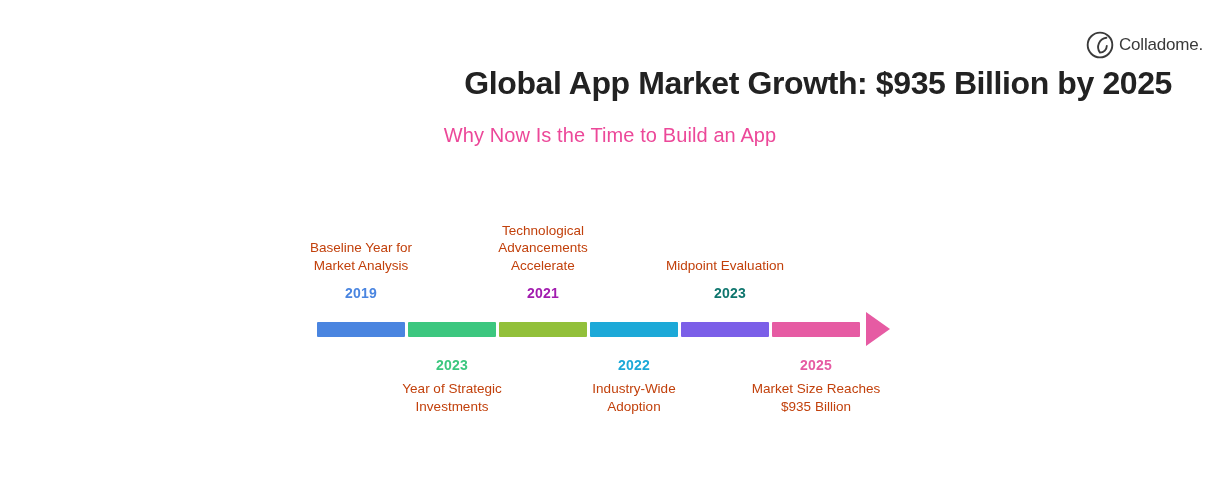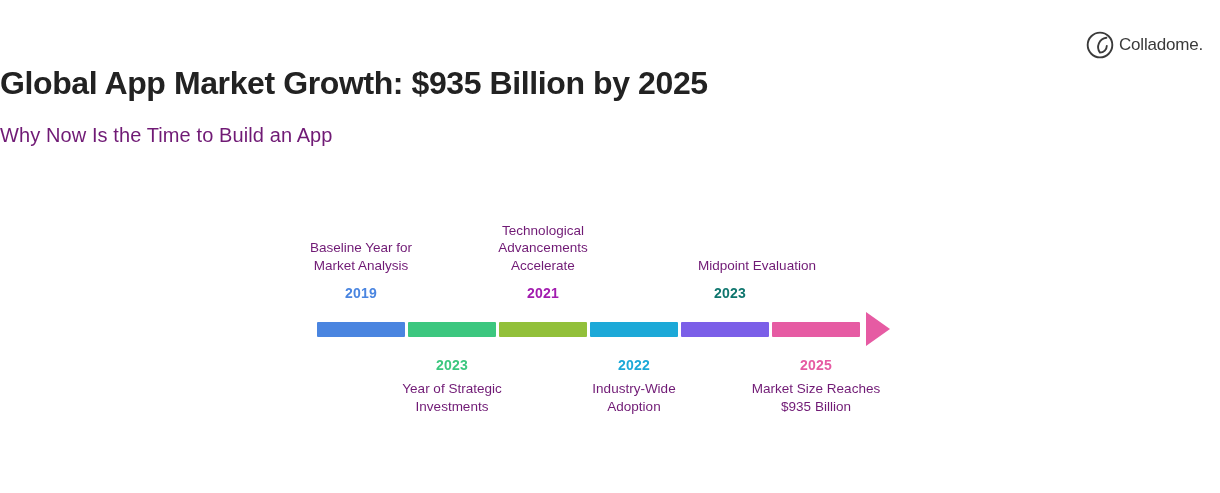--- a/index.html
+++ b/index.html
@@ -20,27 +20,28 @@
   .logo-mark { width:34px; height:34px; display:block; }
   .logo-text {
     font-size:17px; letter-spacing:-0.2px;
     color:#3a3a3a; font-family:"Liberation Sans", sans-serif;
     font-weight:400; white-space:nowrap;
   }
 
   
   .title {
     position:absolute; top:65px; left:0; width:1172px;
-    text-align:left;
+    text-align:right;
     font-size:32px; font-weight:bold; color:#222222;
     letter-spacing:-0.4px; white-space:nowrap;
   }
   .subtitle {
     position:absolute; top:124px; left:0; width:1220px;
-    font-size:20px; font-weight:400; color:#701a75;
+    text-align:center;
+    font-size:20px; font-weight:400; color:#ec4899;
     letter-spacing:0.1px; white-space:nowrap;
   }
 
   
   .timeline { position:absolute; top:0; left:0; width:1220px; height:493px; }
 
   .seg {
     position:absolute; top:322px; height:15px;
     border-radius:1px;
   }
@@ -54,21 +55,21 @@
 
   .year {
     position:absolute; width:180px; text-align:center;
     font-size:14px; font-weight:bold; letter-spacing:0.2px;
   }
   .year.above { top:285px; }
   .year.below { top:357px; }
 
   .caption {
     position:absolute; width:190px; text-align:center;
-    font-size:13.5px; font-weight:400; color:#701a75;
+    font-size:13.5px; font-weight:400; color:#c2410c;
     line-height:1.32;
   }
   .caption.above { bottom:218px; }
   .caption.below { top:380px; }
 
   .cap-line { display:block; white-space:nowrap; }
 </style>
 </head>
 <body>
 
@@ -107,21 +108,21 @@
           <span class="cap-line">Accelerate</span>
         </div>
         <div class="seg" style="left: 590px; width: 88px; background: rgb(28, 169, 216);"></div>
         <div class="year below" style="left: 544px; color: rgb(28, 169, 216);">2022</div>
         <div class="caption below" style="left: 539px;">
           <span class="cap-line">Industry-Wide</span>
           <span class="cap-line">Adoption</span>
         </div>
         <div class="seg" style="left: 681px; width: 88px; background: rgb(123, 95, 232);"></div>
         <div class="year above" style="left: 640px; color: #0f766e;">2023</div>
-        <div class="caption above" style="left: 662px;">
+        <div class="caption above" style="left: 630px;">
           <span class="cap-line">Midpoint Evaluation</span>
         </div>
         <div class="seg" style="left: 772px; width: 88px; background: rgb(230, 91, 163);"></div>
         <div class="year below" style="left: 726px; color: rgb(230, 91, 163);">2025</div>
         <div class="caption below" style="left: 721px;">
           <span class="cap-line">Market Size Reaches</span>
           <span class="cap-line">$935 Billion</span>
         </div>
       </div>
     <div class="arrow-head"></div>

